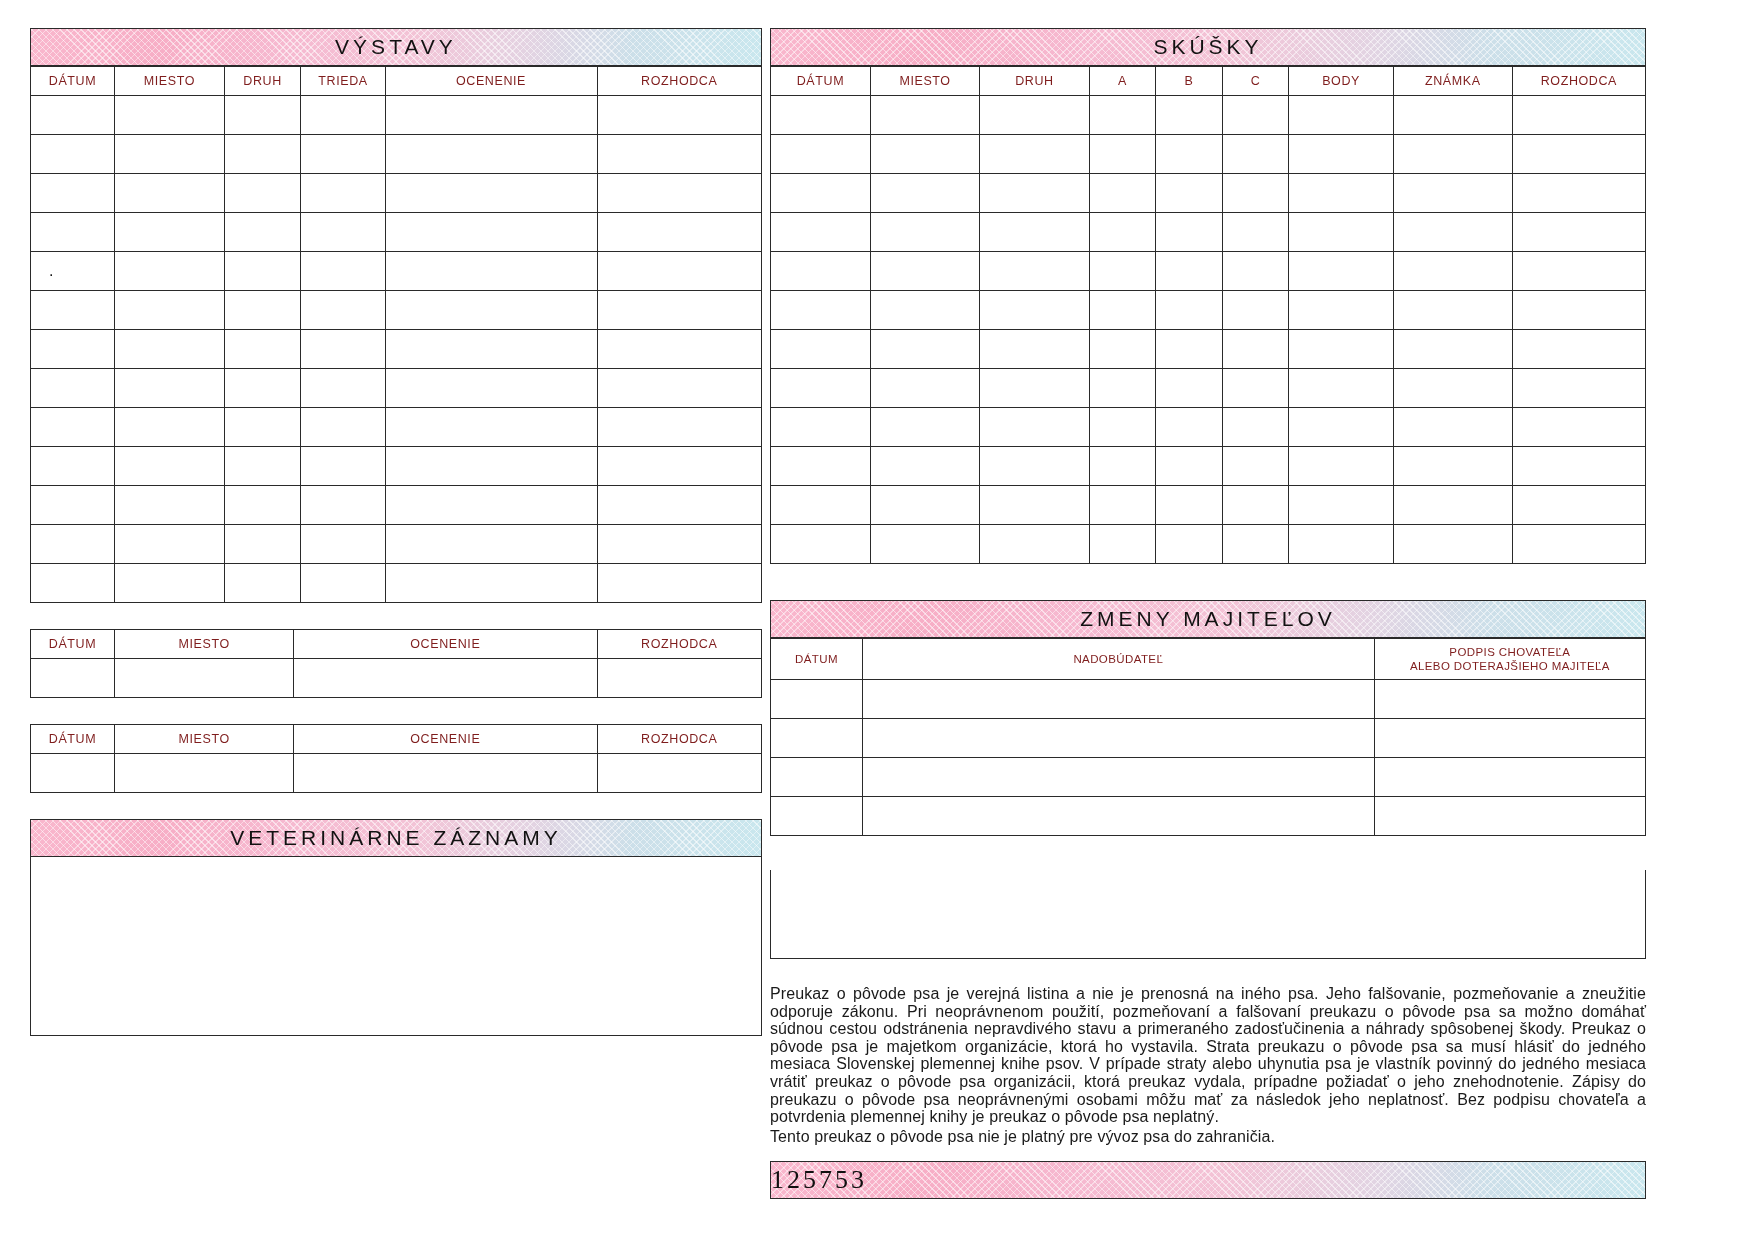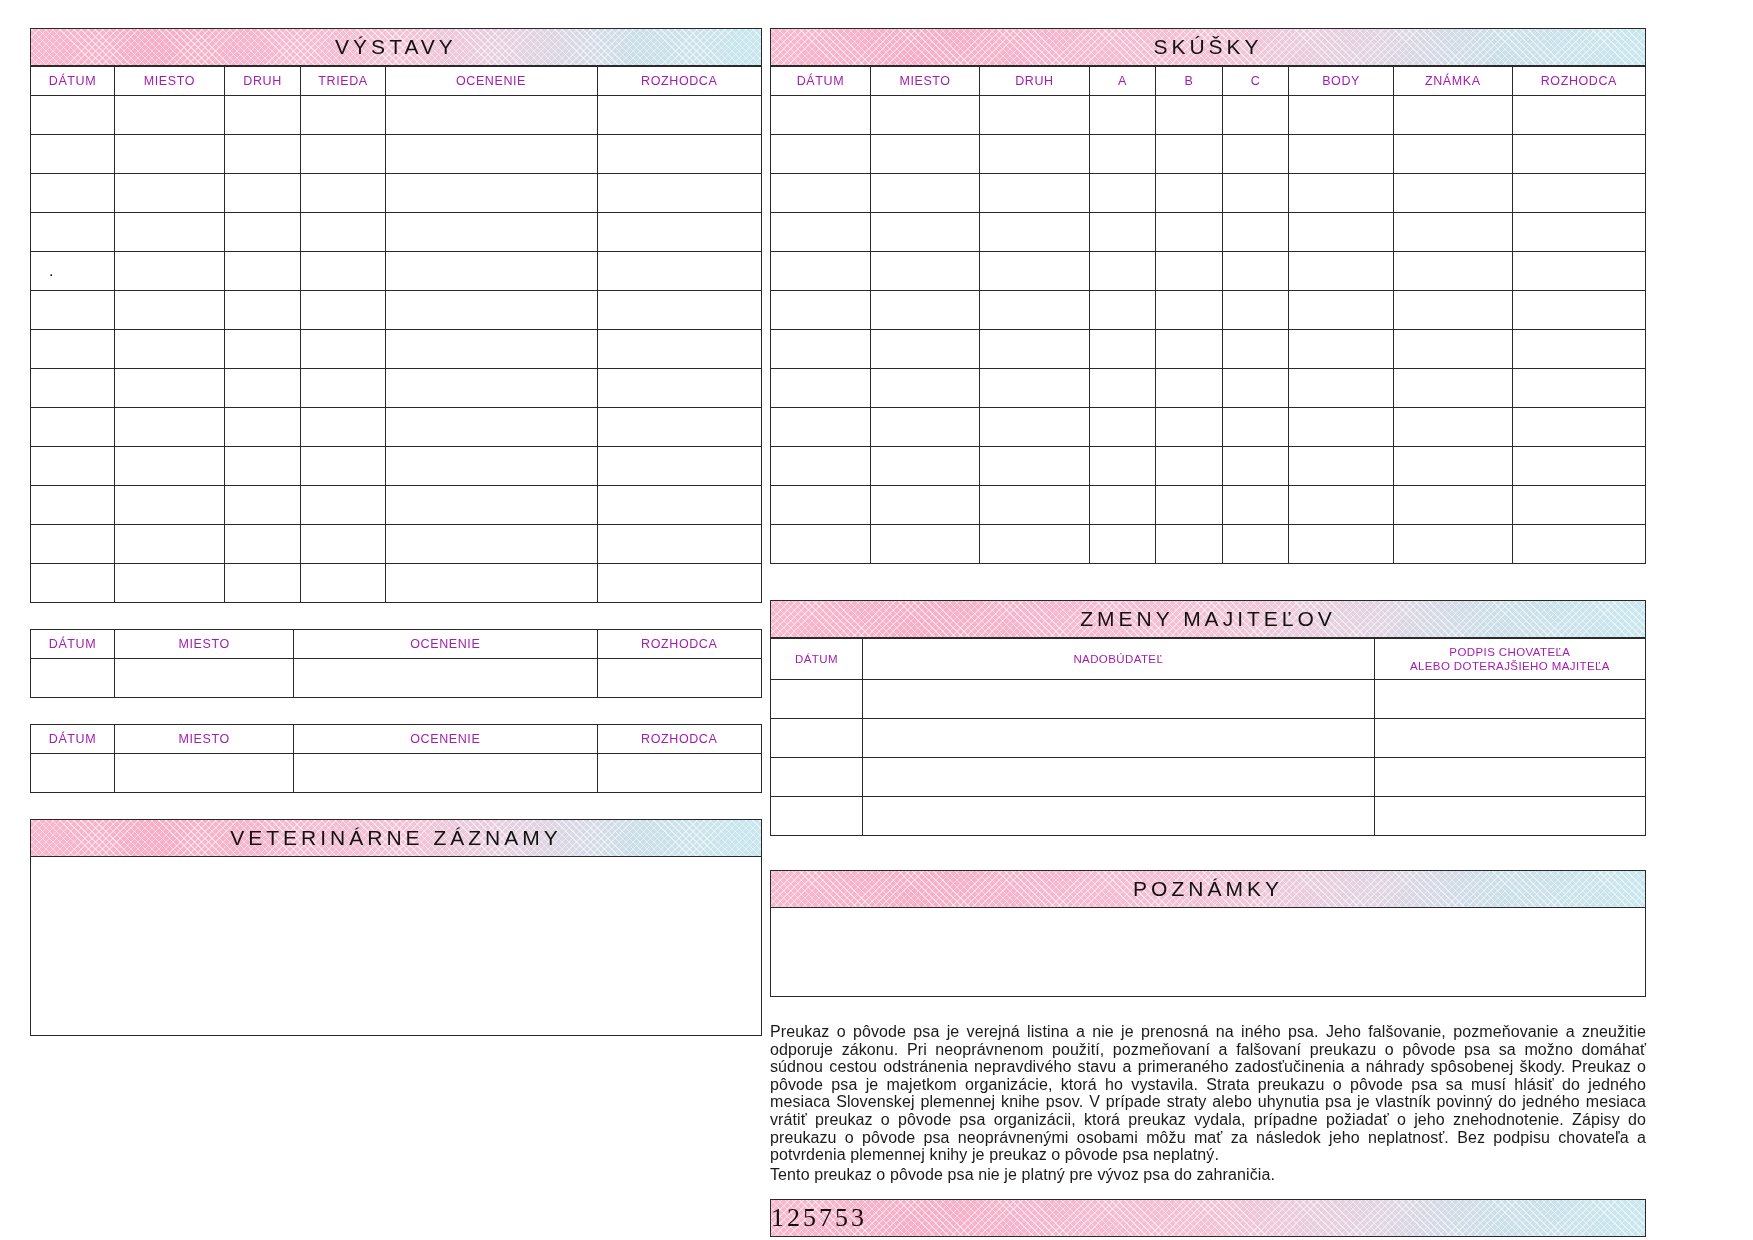--- a/index.html
+++ b/index.html
@@ -85,21 +85,21 @@
   table.grid td, table.grid th {
     border: 1px solid #2a2a2a;
     height: 30px;
     padding: 0;
     font-weight: normal;
   }
   table.grid th {
     font-size: 12.5px;
     letter-spacing: 0.6px;
     height: 28px;
-    color: #a21caf;
+    color: #7f1d1d;
   }
   table.grid th.two-line {
     font-size: 11.5px;
     line-height: 14px;
     height: 40px;
     letter-spacing: 0.4px;
   }
   table.grid td.tall { height: 38px; }
   table.grid td.dot {
     text-align: left;
@@ -530,23 +530,20 @@
         <tr>
               <td class="tall"></td>
               <td></td>
               <td></td>
             </tr>
       </tbody>
         </table>
     </div>
 
     <div class="block" style="margin-top:34px;">
-      <div class="band">
-        <div class="band-title">POZNÁMKY</div>
-      </div>
       <div class="freebox h-poz"></div>
     </div>
 
     <div class="legal">
       <span>Preukaz o pôvode psa je verejná listina a nie je prenosná na iného psa. Jeho falšovanie, pozmeňovanie a zneužitie odporuje zákonu. Pri neoprávnenom použití, pozmeňovaní a falšovaní preukazu o pôvode psa sa možno domáhať súdnou cestou odstránenia nepravdivého stavu a primeraného zadosťučinenia a náhrady spôsobenej škody. Preukaz o pôvode psa je majetkom organizácie, ktorá ho vystavila. Strata preukazu o pôvode psa sa musí hlásiť do jedného mesiaca Slovenskej plemennej knihe psov. V prípade straty  alebo uhynutia psa  je vlastník povinný do jedného mesiaca vrátiť preukaz o pôvode psa organizácii, ktorá preukaz vydala, prípadne požiadať o jeho znehodnotenie. Zápisy do preukazu o pôvode psa neoprávnenými osobami môžu mať za následok jeho neplatnosť. Bez podpisu chovateľa a potvrdenia plemennej knihy je preukaz o pôvode psa neplatný.</span>
       <span class="bold">Tento preukaz o pôvode psa nie je platný pre vývoz psa do zahraničia.</span>
     </div>
 
     <div class="band numberband">
       <div class="band-number">125753</div>

